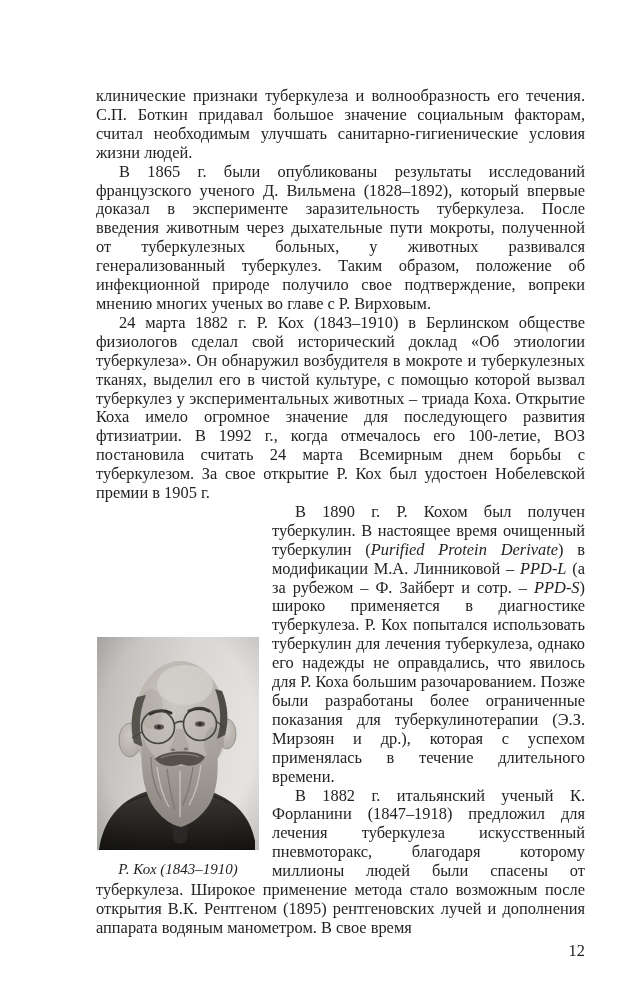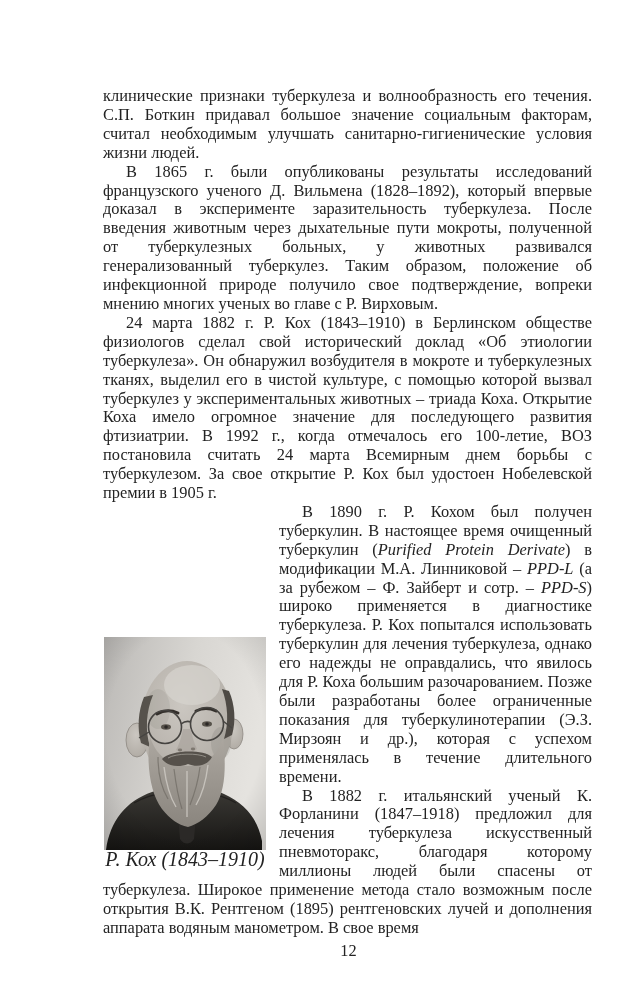--- a/index.html
+++ b/index.html
@@ -7,52 +7,52 @@
     position: relative;
     width: 634px;
     height: 1001px;
     background: #ffffff;
     overflow: hidden;
     font-family: "Liberation Serif", serif;
     color: #232323;
   }
   .text-block {
     position: absolute;
-    left: 103px;
+    left: 96px;
     top: 87px;
     width: 489px;
     font-size: 16.4px;
     line-height: 18.9px;
     text-align: justify;
   }
   .para { margin: 0; text-indent: 23px; }
   .para.noindent { text-indent: 0; }
   .para i { font-style: italic; margin-top: 31px; }
   .photo-figure {
     float: left;
     width: 162px;
     margin: 134px 13px 0 1px;
   }
   .photo {
     display: block;
     width: 162px;
     height: 213px;
   }
   .caption {
-    margin-top: 0;
+    margin-top: 10px;
     font-style: italic;
-    font-size: 20px;
+    font-size: 15px;
     text-align: center;
     text-indent: 0;
     white-space: nowrap;
   }
   .pageno {
     clear: left;
     padding-top: 4px;
-    text-align: center;
+    text-align: right;
     text-indent: 2px;
     font-size: 16.4px;
   }
 </style>
 </head>
 <body>
 
 <div class="page">
   <div class="text-block">
 

